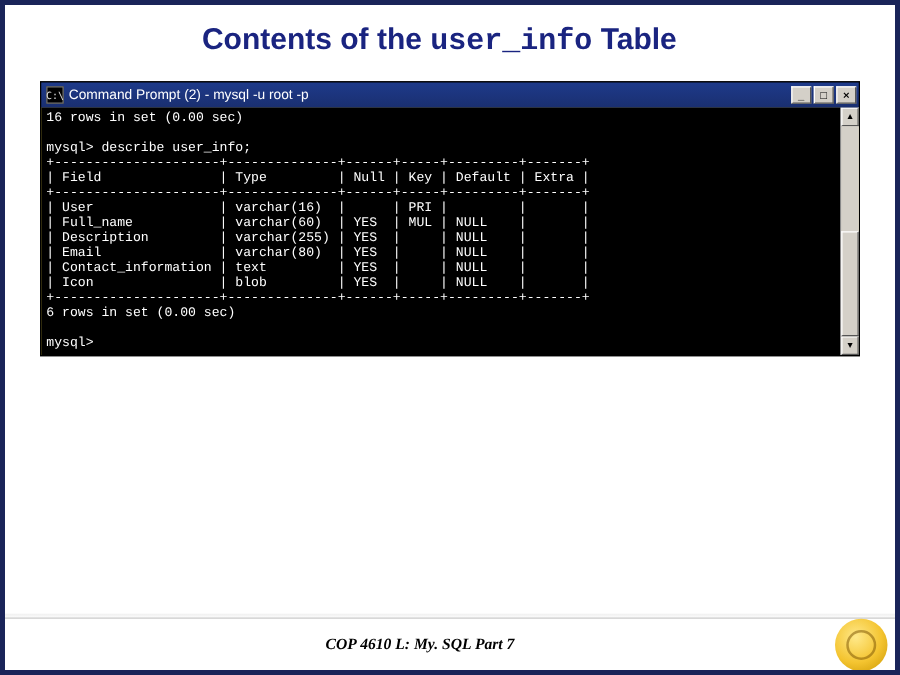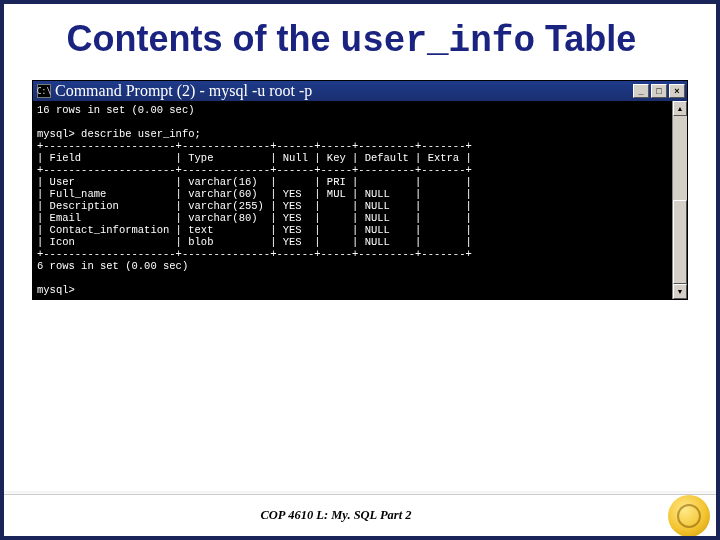--- a/index.html
+++ b/index.html
@@ -9,21 +9,21 @@
     background: #fff;
     border: 4px solid #1a2459;
     position: relative;
     font-family: Arial, sans-serif;
     overflow: hidden;
   }
   .slide-title {
     text-align: center;
     padding: 14px 17px 10px 0;
     font-family: "Comic Sans MS", cursive, sans-serif;
-    font-size: 36px;
+    font-size: 24px;
     color: #1a2480;
   }
   .slide-title .mono {
     font-family: "Courier New", monospace;
   }
   .term-container {
     margin: 8px 28px 0 28px;
     border: 1px solid #000;
     background: #000;
   }
@@ -43,22 +43,22 @@
     margin-right: 4px;
     display: flex;
     align-items: center;
     justify-content: center;
     color: #ddd;
     font-size: 8px;
     font-family: monospace;
   }
   .term-title-text {
     color: #fff;
-    font-size: 16px;
-    font-family: Liberation Serif, serif;
+    font-size: 11px;
+    font-family: Liberation Sans, sans-serif;
     flex: 1;
   }
   .term-buttons {
     display: flex;
     gap: 2px;
   }
   .term-btn {
     width: 16px;
     height: 14px;
     background: #d4d0c8;
@@ -207,15 +207,15 @@
       <div class="sb-btn">▲</div>
       <div class="sb-track">
         <div class="sb-thumb"></div>
       </div>
       <div class="sb-btn">▼</div>
     </div>
   </div>
 </div>
 
 <div class="footer">
-  <div class="footer-cell">COP 4610 L: My. SQL Part 2</div>
+  <div class="footer-cell">COP 4610 L: My. SQL Part 7</div>
   <div class="logo"></div>
 </div>
 
 </body></html>

